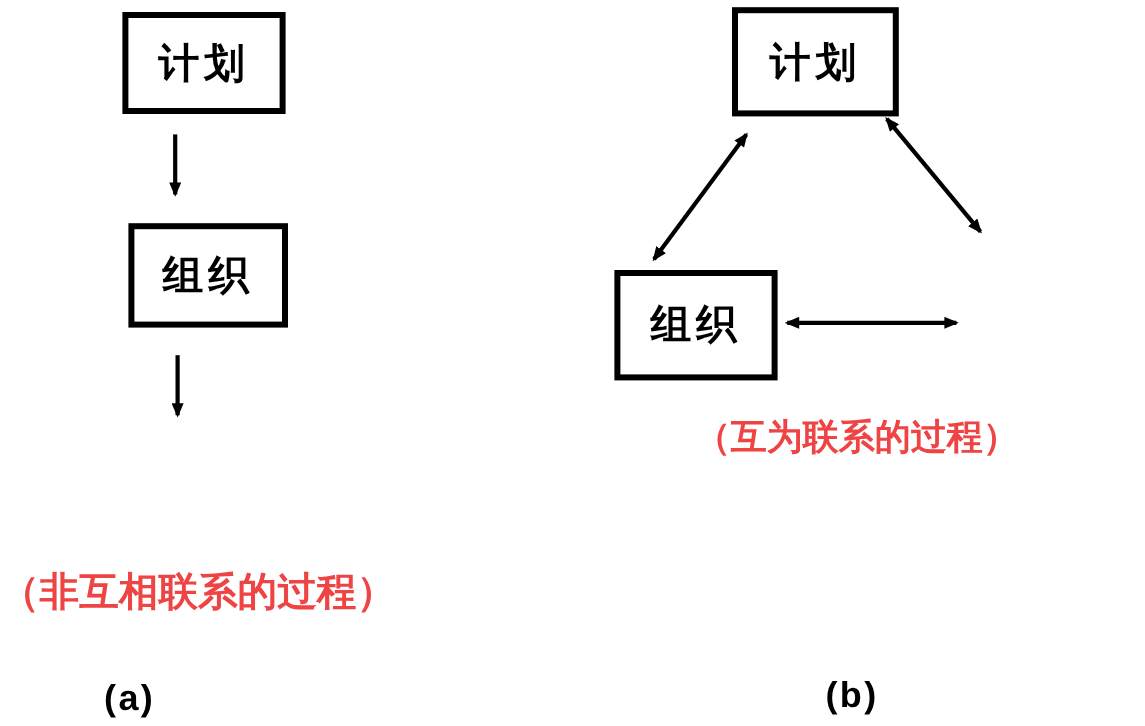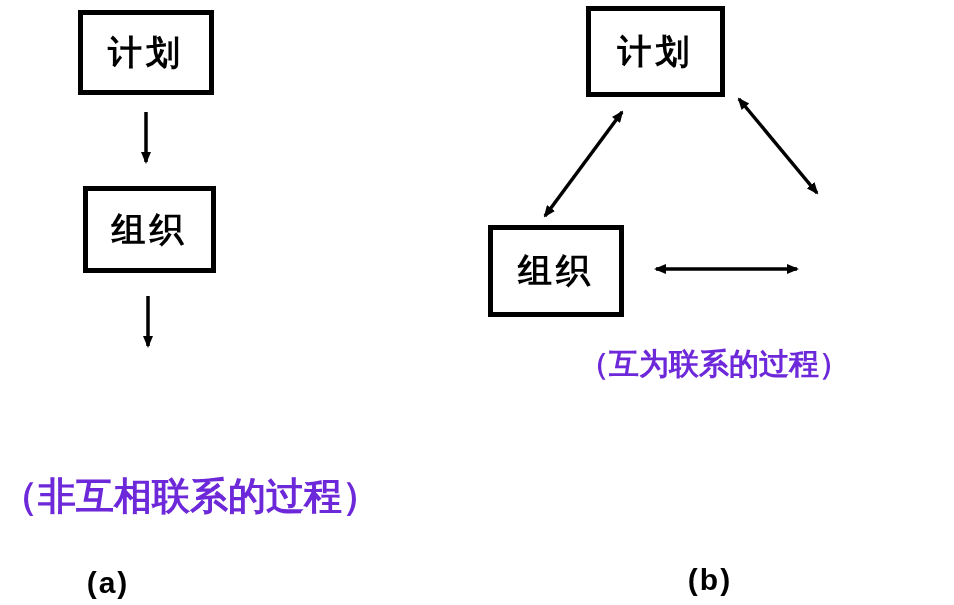--- a/index.html
+++ b/index.html
@@ -28,35 +28,36 @@
     border: 5px solid #000000;
     background: #ffffff;
     display: flex;
     align-items: center;
     justify-content: center;
     font-size: 34px;
     font-weight: bold;
     color: #000000;
     letter-spacing: 4px;
     white-space: nowrap;
+    margin-left: 24px;
   }
   .box-a1 { left: 78px;  top: 10px;  width: 136px; height: 85px; }
   .box-a2 { left: 83px;  top: 186px; width: 133px; height: 87px; }
   .box-a3 { left: 84px;  top: 360px; width: 133px; height: 91px; }
   .box-b1 { left: 586px; top: 6px;   width: 139px; height: 91px; }
   .box-b2 { left: 488px; top: 225px; width: 136px; height: 92px; }
   .box-b3 { left: 810px; top: 224px; width: 139px; height: 90px; }
   .caption {
     position: absolute;
     font-weight: bold;
-    color: #6d28d9;
+    color: #ef4444;
     text-align: center;
     white-space: nowrap;
   }
-  .caption-a { left: 0px;   top: 471px; width: 312px; font-size: 38px; letter-spacing: 0px; }
+  .caption-a { left: 0px;   top: 471px; width: 312px; font-size: 33px; letter-spacing: 0px; }
   .caption-b { left: 572px; top: 344px; width: 284px; font-size: 30px; letter-spacing: 0px; }
   .fig-label {
     position: absolute;
     font-weight: bold;
     color: #000000;
     text-align: center;
     font-size: 30px;
     letter-spacing: 2px;
   }
   .fig-label-a { left: 58px;  top: 566px; width: 100px; }

